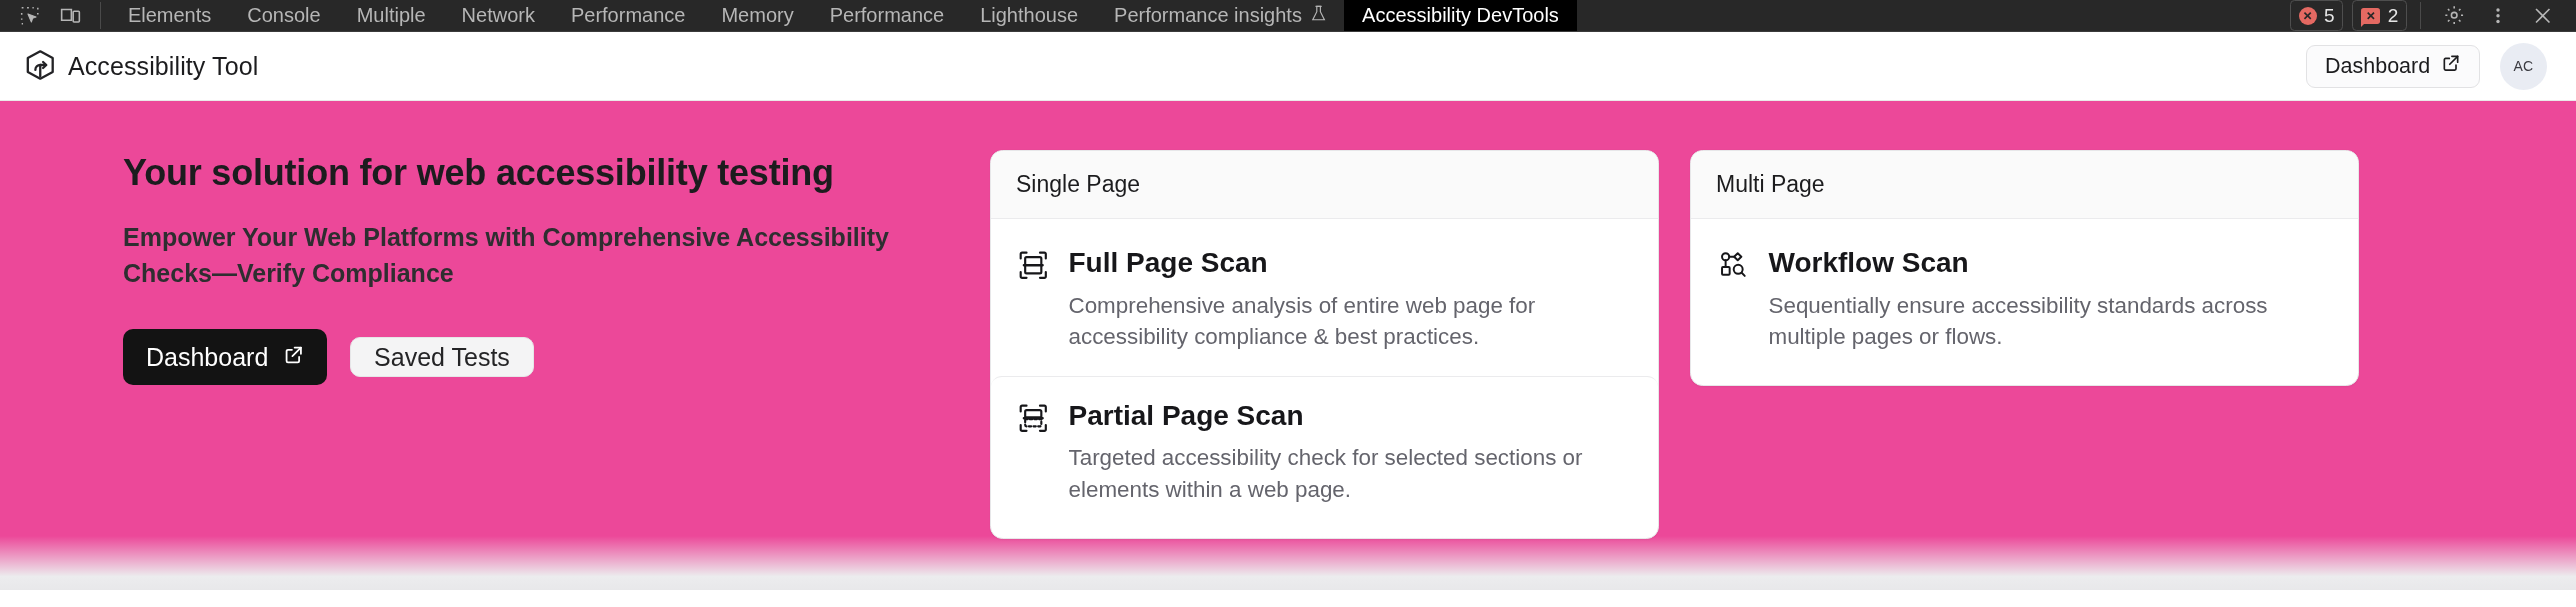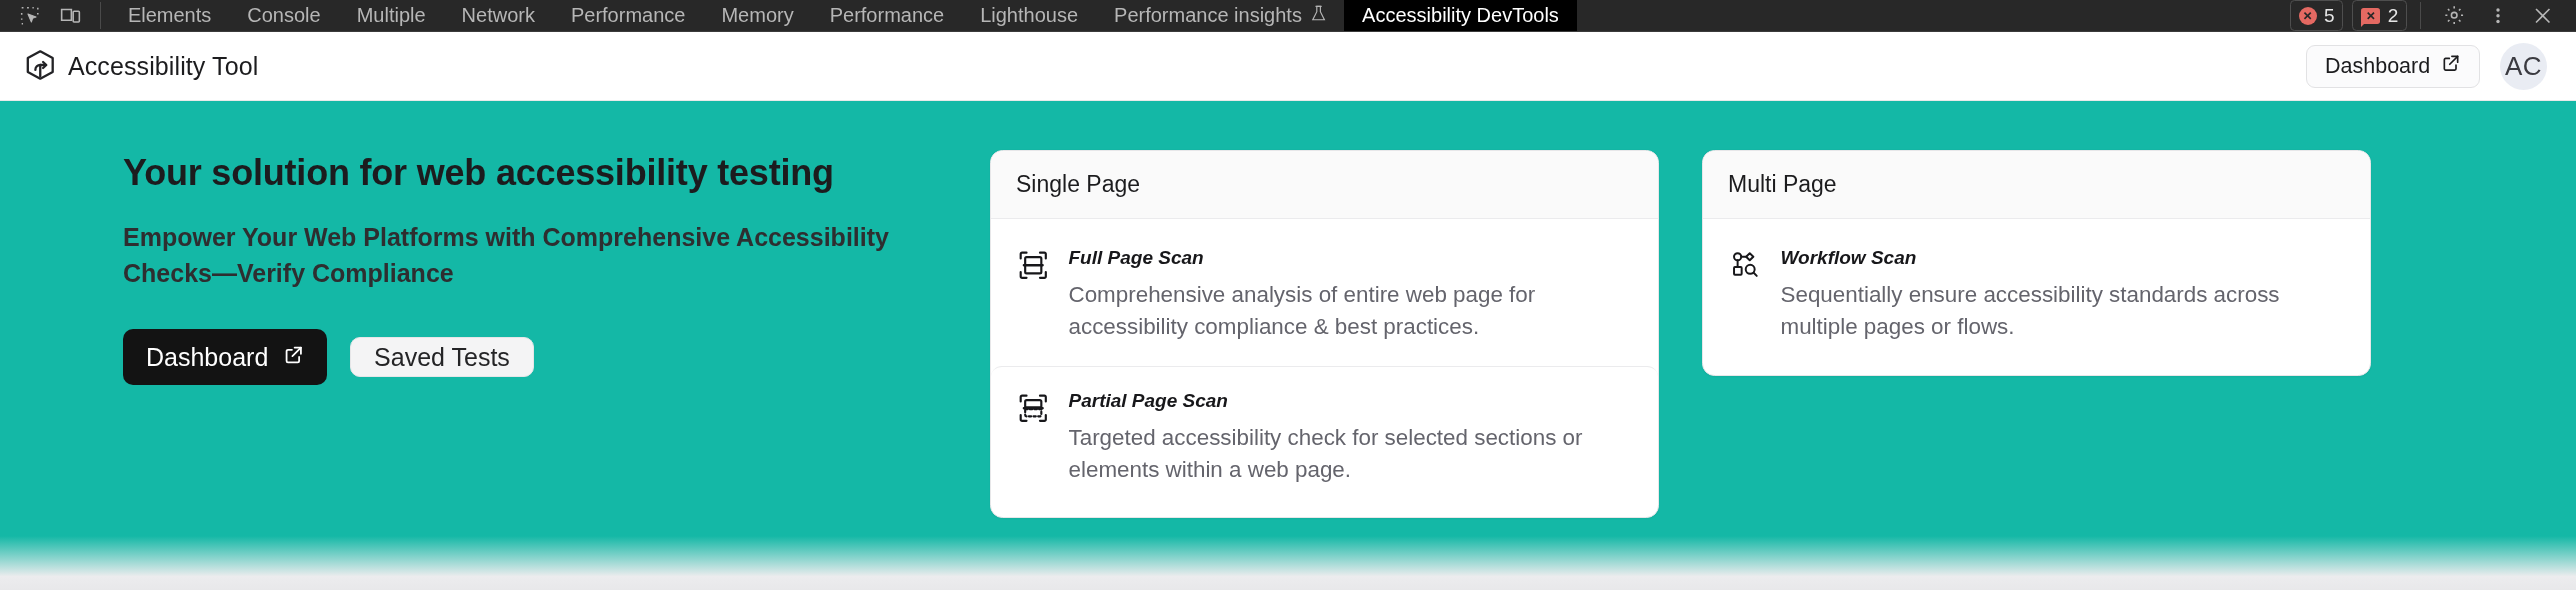--- a/index.html
+++ b/index.html
@@ -140,30 +140,30 @@
     padding: 0 18px;
     font-size: 21.5px;
     color: #1c1c1e;
     cursor: pointer;
   }
   .avatar {
     width: 47px; height: 47px;
     border-radius: 50%;
     background: #e9ecf3;
     color: #3b3b41;
-    font-size: 26px;
+    font-size: 14px;
     display: flex; align-items: center; justify-content: center;
     letter-spacing: 0.4px;
   }
 
   
   .main {
     position: relative;
     height: 489px;
-    background: #14b8a6;
+    background: #ec4899;
     display: flex;
     padding: 49px 0 0 0;
   }
   .bottom-fade {
     position: absolute;
     left: 0; right: 0; bottom: 0;
     height: 54px;
     background: linear-gradient(to bottom, rgba(240,240,241,0) 0%, rgba(236,236,238,1) 75%, rgba(232,232,234,1) 100%);
     pointer-events: none;
   }
@@ -219,21 +219,21 @@
     height: 40px;
     padding: 0 23px;
     font-size: 25px;
     cursor: pointer;
     font-family: inherit;
   }
 
   
   .cards {
     display: flex;
-    gap: 43px;
+    gap: 31px;
     flex: 1 1 auto;
     padding-right: 54px;
   }
   .card {
     width: 669px;
     flex: 0 0 auto;
     background: #ffffff;
     border: 0.9px solid #e7e7e9;
     border-radius: 12.5px;
     box-shadow: 0 0.9px 1.8px rgba(16,16,18,0.05);
@@ -255,26 +255,25 @@
     display: flex;
     gap: 20px;
     padding: 23px 27px 23px 27px;
     cursor: pointer;
     position: relative;
     border-radius: 10.8px;
   }
   .scan-item + .scan-item { border-top: 0.9px solid #ebebed; }
   .scan-icon { flex: 0 0 auto; padding-top: 2.7px; }
   .scan-title {
-    font-size: 19px;
+    font-size: 28px;
     color: #17171a;
     font-weight: bold;
     line-height: 1.15;
     margin-bottom: 10px;
-    font-style: italic;
   }
   .scan-desc {
     font-size: 22.4px;
     color: #64646c;
     line-height: 1.42;
     max-width: 573px;
     font-weight: normal;
   }
   .scan-item.highlighted {
     outline: 7.2px solid var(--hl, #fb3b0b);

